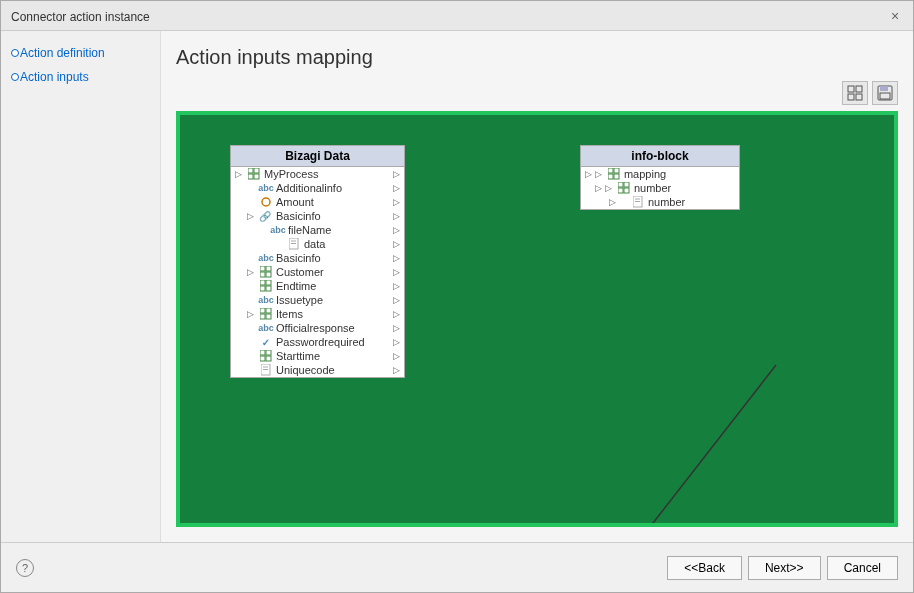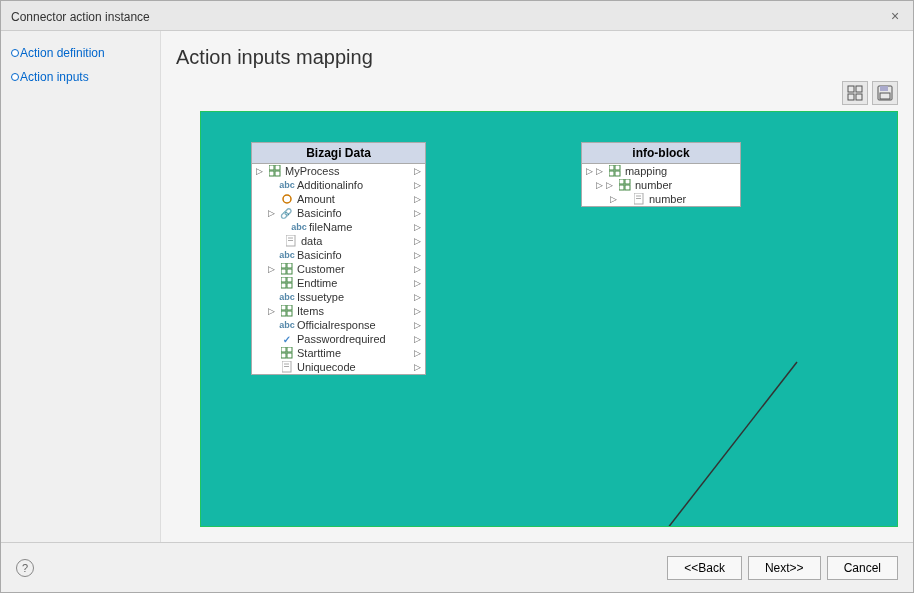--- a/index.html
+++ b/index.html
@@ -102,25 +102,24 @@
       border: 1px solid #bbb;
       cursor: pointer;
       display: flex;
       align-items: center;
       justify-content: center;
       font-size: 11px;
       color: #555;
     }
     .mapping-canvas {
       flex: 1;
-      background: #14b8a6;
-      border: 1px solid #22c55e;
+      background: #15803d;
+      border: 4px solid #22c55e;
       position: relative;
       overflow: hidden;
-      margin-left: 24px;
     }
     .tree-box {
       position: absolute;
       background: white;
       border: 1px solid #aaa;
       min-width: 160px;
     }
     .tree-box-header {
       background: #d0d8e8;
       border-bottom: 1px solid #aaa;
@@ -296,21 +295,21 @@
             <span class="arrow">▷</span>
           </div>
 
           <div class="tree-item" style="padding-left:28px;">
             <span class="expand-icon"></span>
             <span class="icon icon-string">abc</span>
             <span>fileName</span>
             <span class="arrow">▷</span>
           </div>
 
-          <div class="tree-item" style="padding-left:20px;">
+          <div class="tree-item" style="padding-left:44px;">
             <span class="expand-icon"></span>
             <span class="icon" style="color:#aaa;">
               <svg width="10" height="12" viewBox="0 0 10 12">
                   <rect x="0" y="0" width="9" height="11" fill="none" stroke="#aaa" stroke-width="1"></rect>
                   <line x1="2" y1="3" x2="7" y2="3" stroke="#aaa" stroke-width="1"></line>
                   <line x1="2" y1="5.5" x2="7" y2="5.5" stroke="#aaa" stroke-width="1"></line>
                 </svg>
             </span>
             <span>data</span>
             <span class="arrow">▷</span>
@@ -407,21 +406,21 @@
                   <rect x="0" y="0" width="9" height="11" fill="none" stroke="#aaa" stroke-width="1"></rect>
                   <line x1="2" y1="3" x2="7" y2="3" stroke="#aaa" stroke-width="1"></line>
                   <line x1="2" y1="5.5" x2="7" y2="5.5" stroke="#aaa" stroke-width="1"></line>
                 </svg>
             </span>
             <span>Uniquecode</span>
             <span class="arrow">▷</span>
           </div>
         </div>
 
-        <div class="tree-box" style="left:380px; top:30px; width:160px;">
+        <div class="tree-box" style="left:400px; top:30px; width:160px;">
           <div class="tree-box-header">info-block</div>
 
           <div class="tree-item">
             <span class="arrow" style="margin-left:0; margin-right:3px; padding-left:0;">▷</span>
             <span class="expand-icon">▷</span>
             <span class="icon" style="color:#448844;">
               <svg width="12" height="12" viewBox="0 0 12 12">
                   <rect x="0" y="0" width="5" height="5" fill="none" stroke="#448844" stroke-width="1"></rect>
                   <rect x="6" y="0" width="5" height="5" fill="none" stroke="#448844" stroke-width="1"></rect>
                   <rect x="0" y="6" width="5" height="5" fill="none" stroke="#448844" stroke-width="1"></rect>

